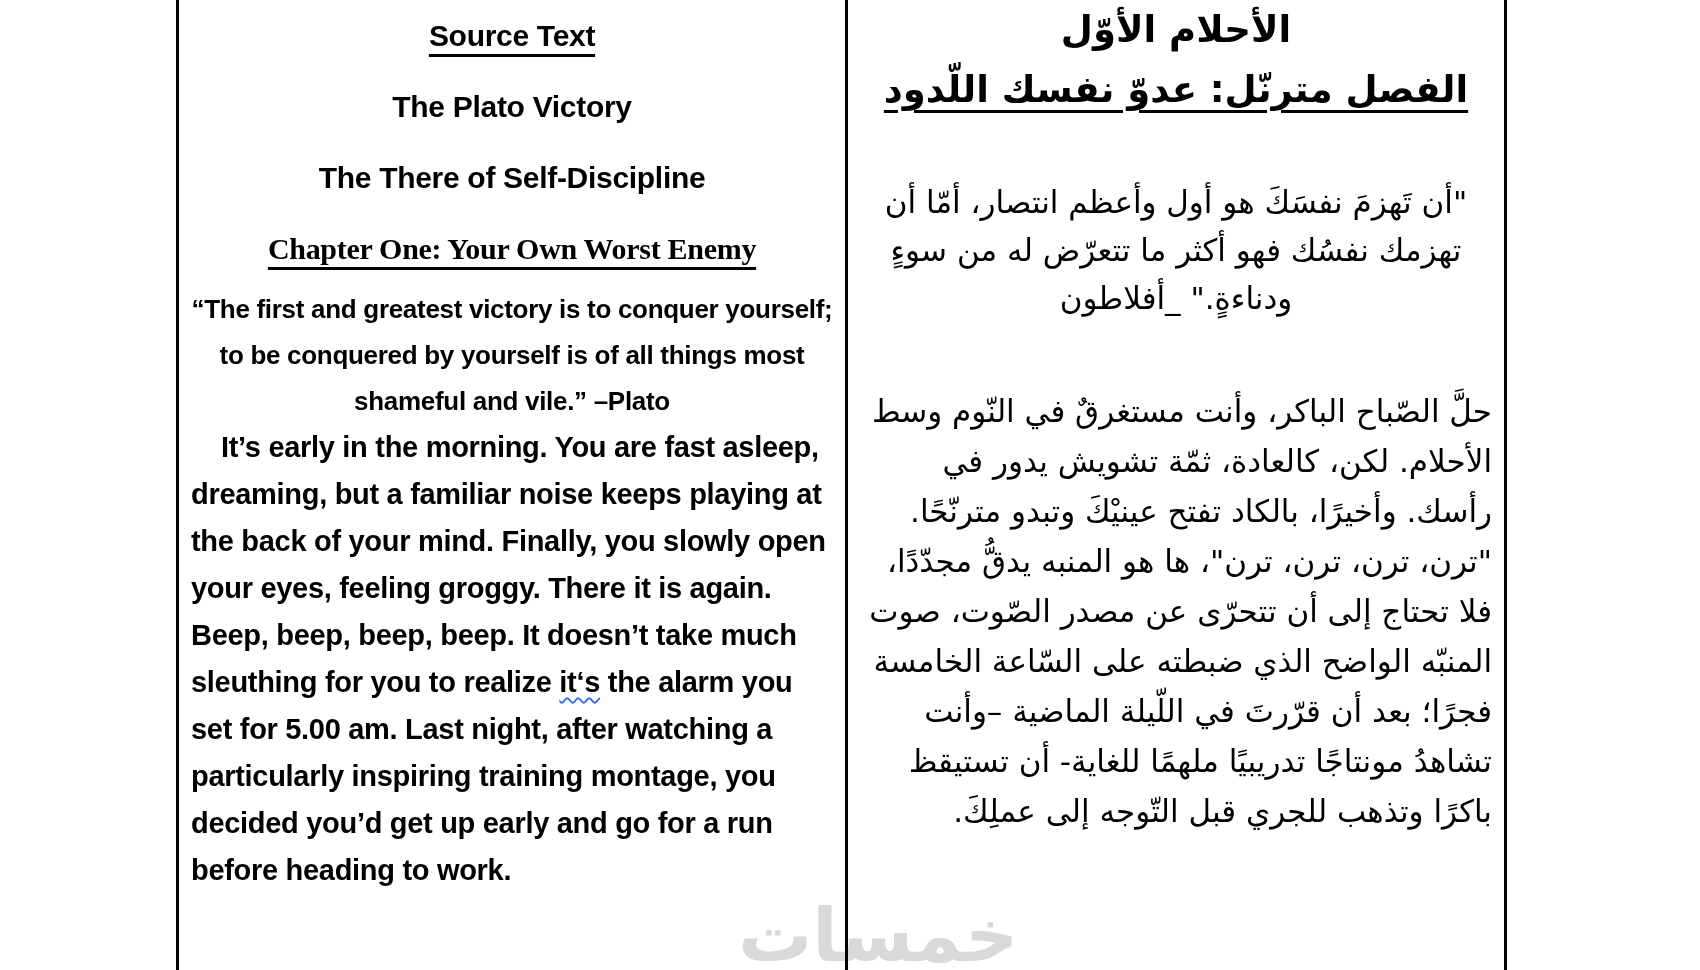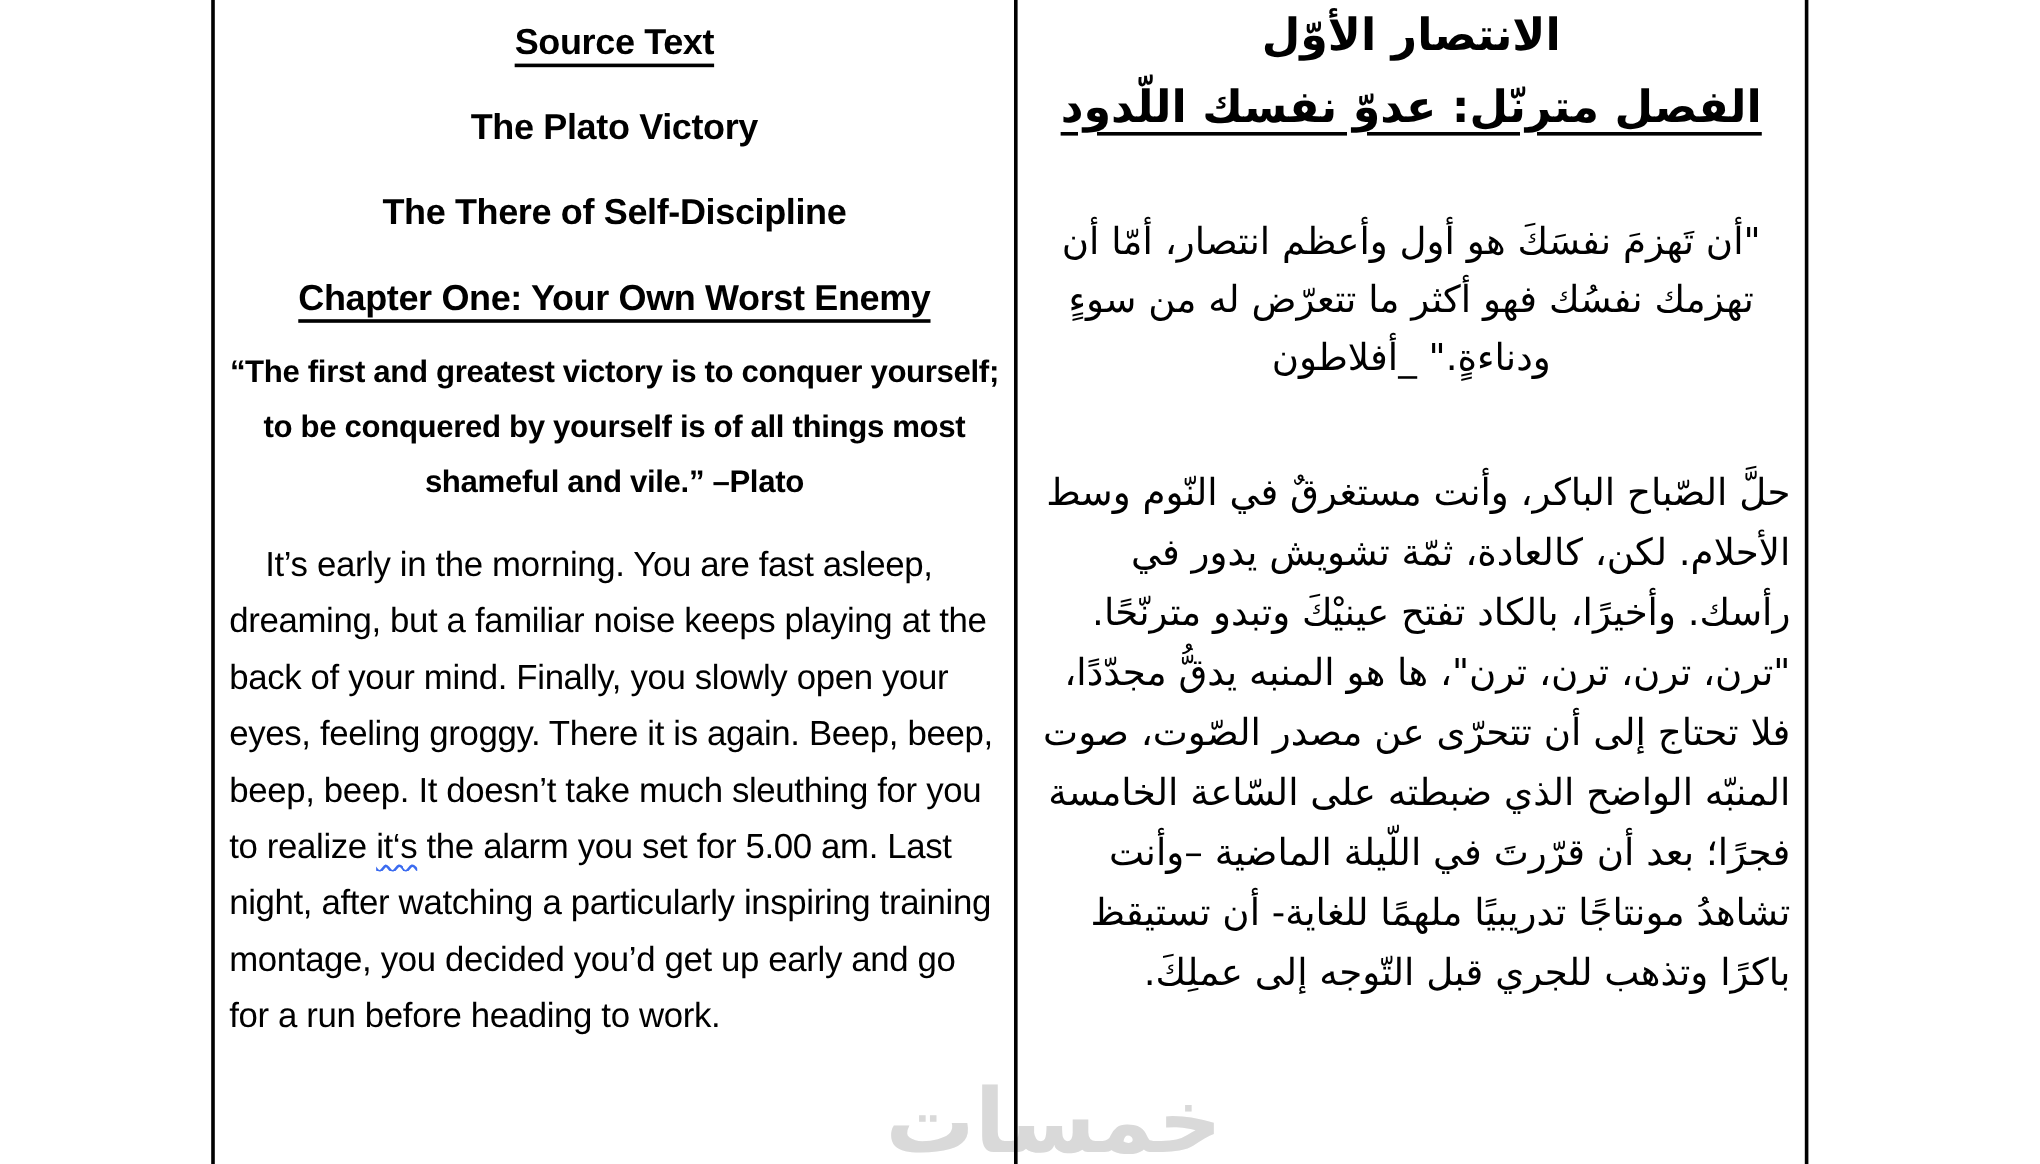--- a/index.html
+++ b/index.html
@@ -53,34 +53,34 @@
   .src .h {
     font-size: 30px;
     font-weight: bold;
     line-height: 71px;
   }
   .src .h.u, .trg .h.u {
     text-decoration: underline;
     text-decoration-thickness: 3px;
     text-underline-offset: 8px;
   }
-  .src .h4 { max-width: 580px; margin: 0 auto; }
+  .src .h4 { max-width: 580px; margin: 0 auto; font-family: Liberation Serif, serif; }
   .src .quote {
     margin-top: 2px;
     font-size: 26px;
     font-weight: bold;
     line-height: 46px;
     text-align: center;
   }
   .src .body {
-    margin-top: 24px;
     font-size: 29px;
     line-height: 47px;
     text-align: left;
     text-indent: 30px;
+    font-weight: bold;
   }
   .grammar-wavy {
     text-decoration: underline;
     text-decoration-style: wavy;
     text-decoration-color: #3b6bf0;
     text-decoration-thickness: 2px;
     text-underline-offset: 5px;
   }
 
   
@@ -115,20 +115,20 @@
     <div class="cell src" lang="en">
       <div class="h u">Source Text</div>
       <div class="h">The Plato Victory</div>
       <div class="h">The There of Self-Discipline</div>
       <div class="h u h4">Chapter One: Your Own Worst Enemy</div>
       <div class="quote">“The first and greatest victory is to conquer yourself; to be conquered by yourself is of all things most shameful and vile.” –Plato</div>
       <p class="body"><span>It’s early in the morning. You are fast asleep, dreaming, but a familiar noise keeps playing at the back of your mind. Finally, you slowly open your eyes, feeling groggy. There it is again. Beep, beep, beep, beep. It doesn’t take much sleuthing for you to realize </span><span class="grammar-wavy">it‘s</span><span> the alarm you set for 5.00 am. Last night, after watching a particularly inspiring training montage, you decided you’d get up early and go for a run before heading to work.</span></p>
     </div>
 
     <div class="cell trg" lang="ar" dir="rtl">
-      <div class="h">الانتصار الأوّل</div>
+      <div class="h">الأحلام الأوّل</div>
       <div class="h u">الفصل مترنّل: عدوّ نفسك اللّدود</div>
       <div class="quote">"أن تَهزمَ نفسَكَ هو أول وأعظم انتصار، أمّا أن تهزمك نفسُك فهو أكثر ما تتعرّض له من سوءٍ ودناءةٍ." _أفلاطون</div>
       <p class="body">حلَّ الصّباح الباكر، وأنت مستغرقٌ في النّوم وسط الأحلام. لكن، كالعادة، ثمّة تشويش يدور في رأسك. وأخيرًا، بالكاد تفتح عينيْكَ وتبدو مترنّحًا. "ترن، ترن، ترن، ترن"، ها هو المنبه يدقُّ مجدّدًا، فلا تحتاج إلى أن تتحرّى عن مصدر الصّوت، صوت المنبّه الواضح الذي ضبطته على السّاعة الخامسة فجرًا؛ بعد أن قرّرتَ في اللّيلة الماضية –وأنت تشاهدُ مونتاجًا تدريبيًا ملهمًا للغاية- أن تستيقظ باكرًا وتذهب للجري قبل التّوجه إلى عملِكَ.</p>
     </div>
 
   </div>
 </div>
 
 </body></html>

